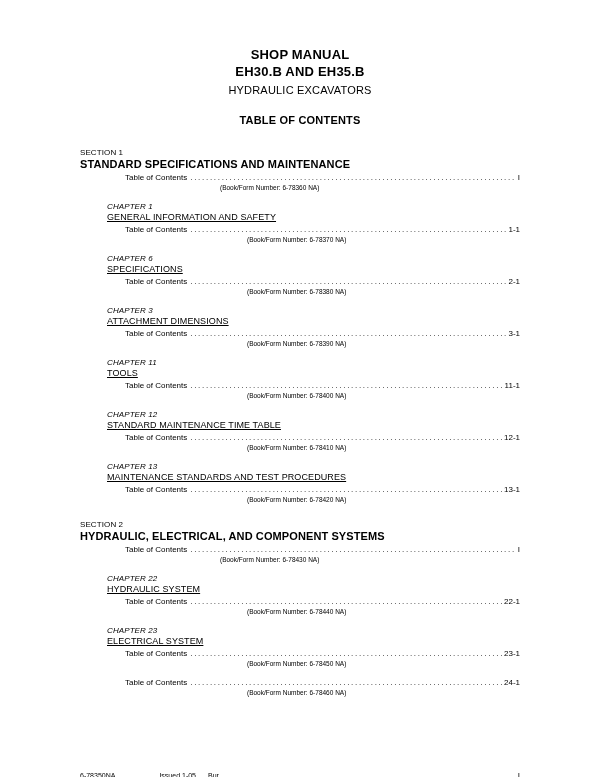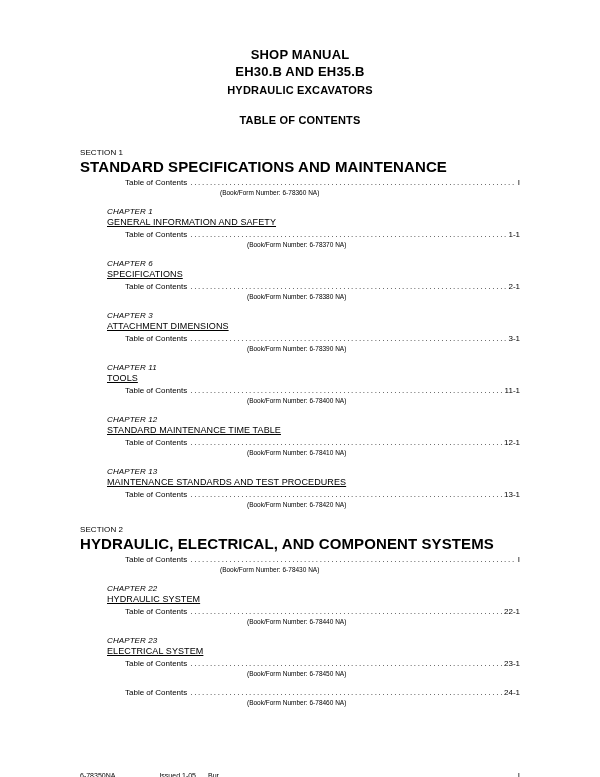--- a/index.html
+++ b/index.html
@@ -27,42 +27,42 @@
     margin-top: 46px;
   }
   .header .title-line {
     font-size: 13px;
     font-weight: bold;
     letter-spacing: 0.2px;
     line-height: 17px;
   }
   .header .subtitle {
     font-size: 11px;
-    font-weight: bold;
+    font-weight: normal;
     margin-top: 4px;
     letter-spacing: 0.2px;
   }
   .header .toc-title {
     font-size: 11px;
     font-weight: bold;
     margin-top: 18px;
     letter-spacing: 0.2px;
   }
   .content {
     margin: 22px 80px 0 80px;
     width: 440px;
   }
   .section-label {
     font-size: 8px;
     font-weight: normal;
     letter-spacing: 0.1px;
     margin-top: 0;
   }
   .section-title {
-    font-size: 15px;
+    font-size: 11px;
     font-weight: bold;
     letter-spacing: 0.1px;
     margin-top: 1px;
   }
   .chapter-block {
     margin-top: 11px;
     margin-left: 27px;
   }
   .chapter-label {
     font-size: 8px;

